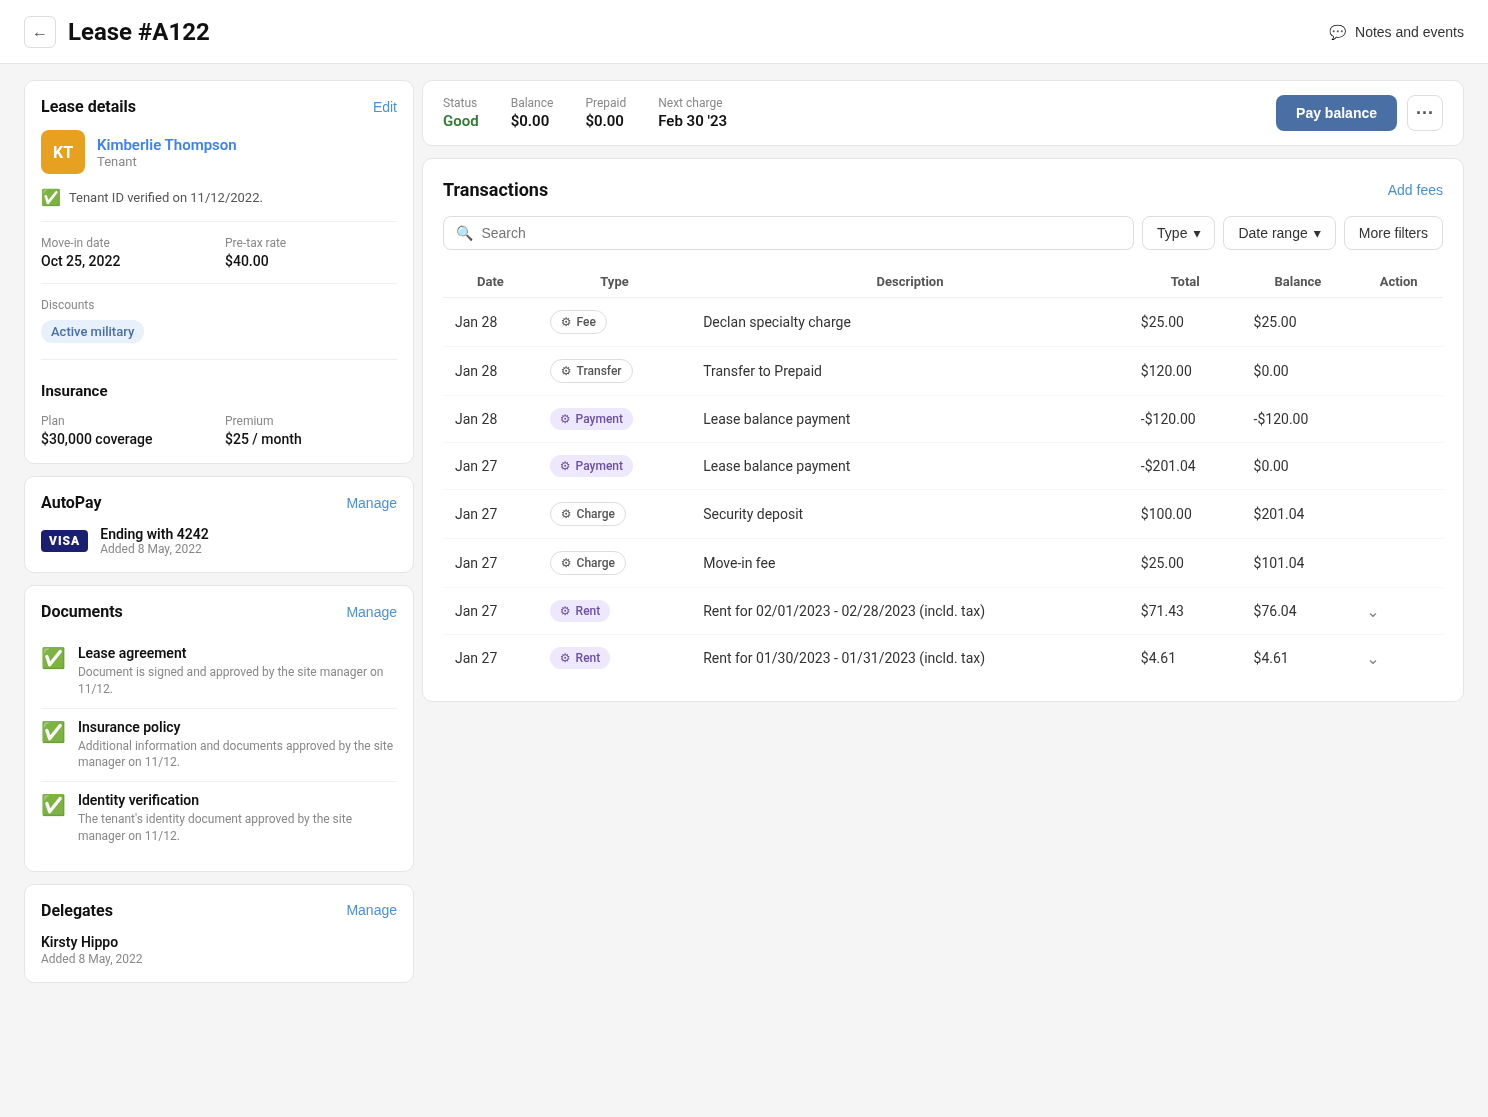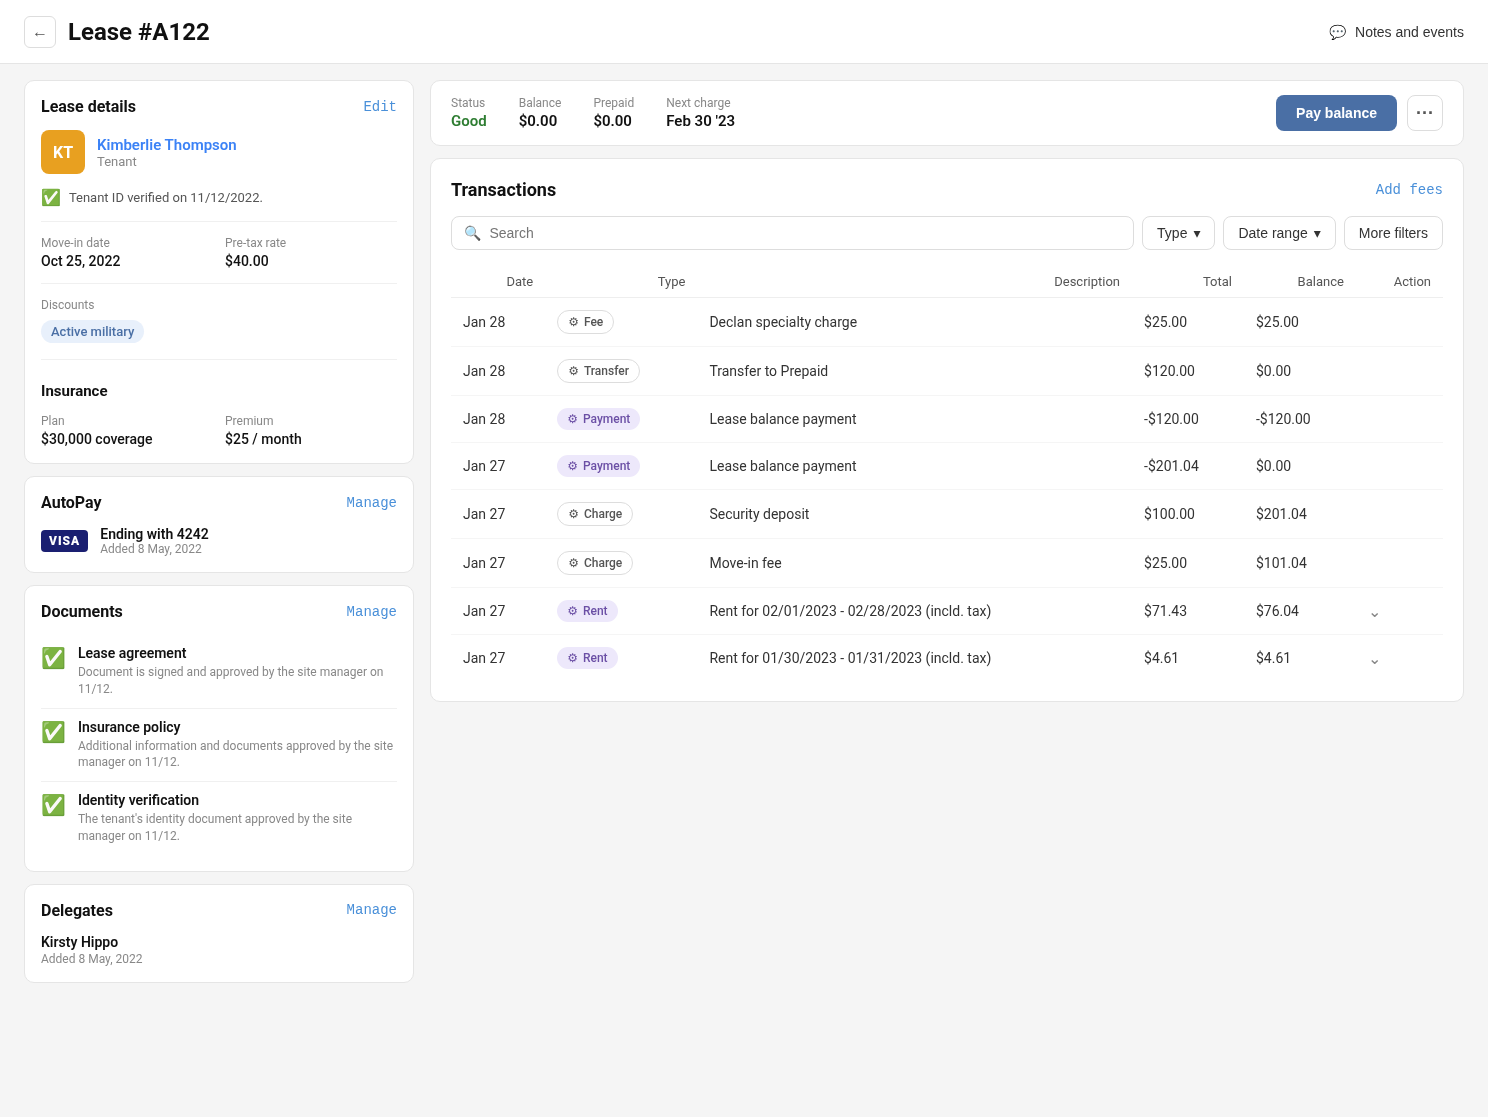--- a/index.html
+++ b/index.html
@@ -15,32 +15,32 @@
       width: 32px; height: 32px; border: 1px solid #ddd; border-radius: 6px;
       background: #fff; cursor: pointer; display: flex; align-items: center; justify-content: center;
       font-size: 16px; color: #555;
     }
     .page-title { font-size: 24px; font-weight: 700; color: #111; }
     .notes-btn {
       display: flex; align-items: center; gap: 8px; background: none; border: none;
       cursor: pointer; color: #333; font-size: 14px; font-weight: 500;
     }
 
-    .main-content { display: flex; gap: 16px; padding: 16px 24px; }
+    .main-content { display: flex; gap: 8px; padding: 16px 24px; }
 
     
     .left-panel { width: 390px; min-width: 390px; display: flex; flex-direction: column; gap: 12px; }
 
     .card {
       background: #fff; border-radius: 10px; border: 1px solid #e5e5e5;
       padding: 16px;
     }
     .card-header { display: flex; justify-content: space-between; align-items: center; margin-bottom: 14px; }
     .card-title { font-size: 16px; font-weight: 700; color: #111; }
-    .card-link { color: #4a90d9; font-size: 14px; cursor: pointer; background: none; border: none; font-family: Liberation Mono, monospace; }
+    .card-link { color: #4a90d9; font-size: 14px; cursor: pointer; background: none; border: none; }
 
     .tenant-row { display: flex; align-items: center; gap: 12px; margin-bottom: 14px; }
     .avatar {
       width: 44px; height: 44px; border-radius: 8px; background: #e8a020;
       display: flex; align-items: center; justify-content: center;
       font-size: 16px; font-weight: 700; color: #fff;
     }
     .tenant-name { font-size: 15px; font-weight: 600; color: #3b82f6; }
     .tenant-role { font-size: 13px; color: #888; }
 
@@ -114,21 +114,21 @@
     }
     .search-input { border: none; outline: none; font-size: 14px; color: #555; width: 100%; background: transparent; }
     .filter-btn {
       display: flex; align-items: center; gap: 6px; border: 1px solid #ddd;
       border-radius: 8px; padding: 8px 14px; background: #fff; cursor: pointer;
       font-size: 14px; color: #333;
     }
 
     .transactions-table { width: 100%; border-collapse: collapse; }
     .transactions-table th {
-      text-align: right; font-size: 13px; font-weight: 400; color: #555;
+      text-align: center; font-size: 13px; font-weight: 700; color: #555;
       padding: 8px 12px; border-bottom: 1px solid #eee;
     }
     .transactions-table td {
       padding: 12px 12px; border-bottom: 1px solid #f5f5f5;
       font-size: 14px; color: #333; vertical-align: middle;
     }
     .transactions-table tr:last-child td { border-bottom: none; }
     .type-badge {
       display: inline-flex; align-items: center; gap: 5px;
       padding: 4px 10px; border-radius: 20px; font-size: 12px; font-weight: 500;

